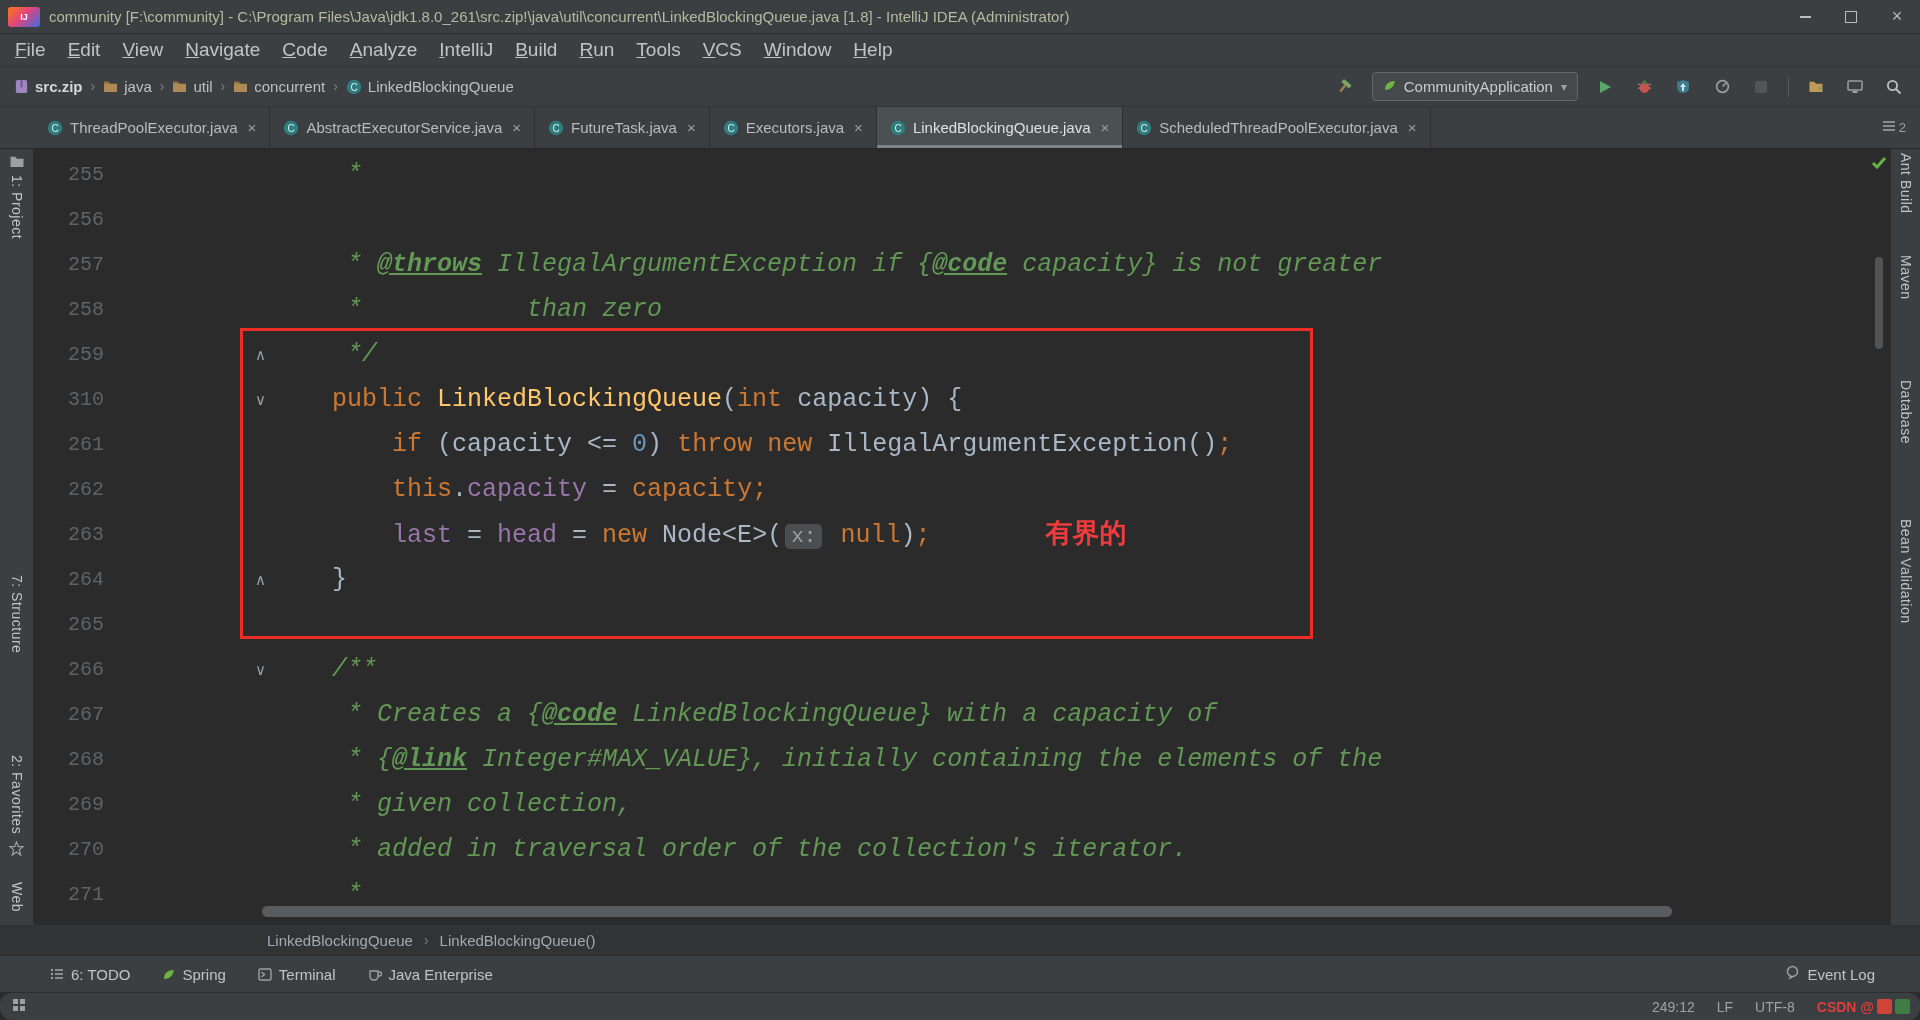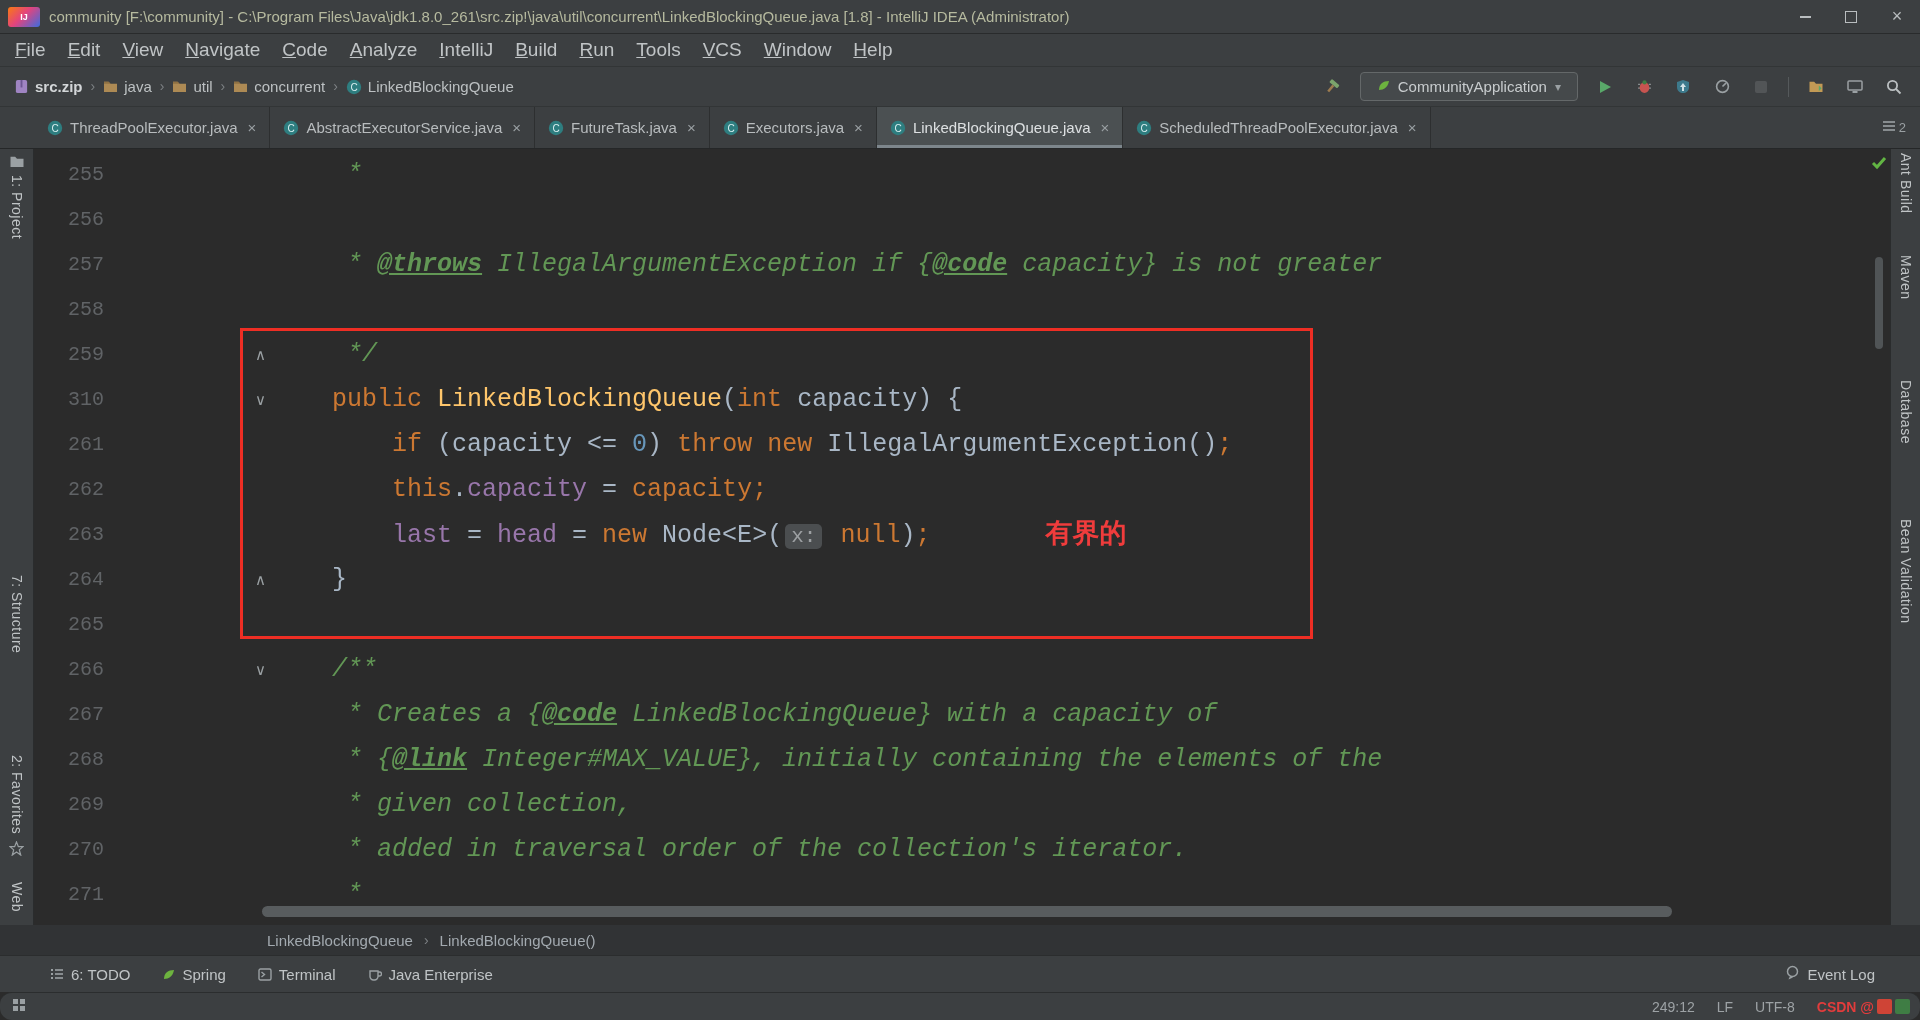--- a/index.html
+++ b/index.html
@@ -25,21 +25,21 @@
   #navbar{position:absolute;left:0;top:67px;width:1920px;height:40px;background:#3c3f41;
           border-bottom:1px solid #323536;display:flex;align-items:center;padding:0 14px;box-sizing:border-box;}
   #crumbs{display:flex;gap:6px;}
   .crumb{display:flex;align-items:center;gap:6px;color:#bcc0c2;font-size:15px;}
   .crumb.first{font-weight:bold;color:#d3d6d8;}
   .crumb-sep{color:#7d8184;font-size:14px;margin:0 2px;}
   #nav-controls{margin-left:auto;display:flex;align-items:center;gap:15px;}
   .navicon{display:flex;align-items:center;justify-content:center;width:24px;height:24px;}
   .navicon.disabled{opacity:.45;}
   .combo{display:flex;align-items:center;gap:8px;background:#45494b;border:1px solid#646869;
-         border-radius:4px;height:27px;padding:0 16px;color:#c8ccce;font-size:15px;}
+         border-radius:4px;height:27px;padding:0 10px;color:#c8ccce;font-size:15px;}
   .combo .chev{color:#9aa0a3;font-size:12px;}
   .vdiv{width:1px;height:20px;background:#55595b;}
   
   #tabbar{position:absolute;left:0;top:107px;width:1920px;height:42px;background:#3c3f41;
           border-bottom:1px solid #252728;display:flex;align-items:stretch;padding-left:34px;box-sizing:border-box;}
   #tabs{display:flex;align-items:stretch;}
   .tab{display:flex;align-items:center;gap:7px;padding:0 13px;border-right:1px solid #2d2f30;
        color:#b8bcbe;font-size:15px;white-space:nowrap;}
   .tab.active{background:#4b5052;color:#dde0e2;box-shadow:inset 0 -3px 0 #7d868c;}
   .tab .close{color:#9aa0a3;font-size:15px;margin-left:3px;}
@@ -341,21 +341,21 @@
       <div class="stripe-btn" style="top: 733px;">
         <span class="stripe-label">Web</span>
       </div>
     </div>
 
   <div id="editor">
     <div id="code-lines">
         <div class="code-line"><span class="gutter-num">255</span><span class="fold-col"></span><pre class="code-text"><span class="tok-doc">     *</span></pre></div>
         <div class="code-line"><span class="gutter-num">256</span><span class="fold-col"></span></div>
         <div class="code-line"><span class="gutter-num">257</span><span class="fold-col"></span><pre class="code-text"><span class="tok-doc">     * </span><span class="tok-tag">@throws</span><span class="tok-doc"> IllegalArgumentException if {</span><span class="tok-tag">@code</span><span class="tok-doc"> capacity} is not greater</span></pre></div>
-        <div class="code-line"><span class="gutter-num">258</span><span class="fold-col"></span></div>
+        <div class="code-line"><span class="gutter-num">258</span><span class="fold-col"></span><pre class="code-text"><span class="tok-doc">     *           than zero</span></pre></div>
         <div class="code-line"><span class="gutter-num">259</span><span class="fold-col"><span>∧</span></span><pre class="code-text"><span class="tok-doc">     */</span></pre></div>
         <div class="code-line"><span class="gutter-num">310</span><span class="fold-col"><span>∨</span></span><pre class="code-text"><span class="tok-plain">    </span><span class="tok-kw">public </span><span class="tok-decl">LinkedBlockingQueue</span><span class="tok-plain">(</span><span class="tok-kw">int</span><span class="tok-plain"> capacity) {</span></pre></div>
         <div class="code-line"><span class="gutter-num">261</span><span class="fold-col"></span><pre class="code-text"><span class="tok-plain">        </span><span class="tok-kw">if</span><span class="tok-plain"> (capacity &lt;= </span><span class="tok-num">0</span><span class="tok-plain">) </span><span class="tok-kw">throw</span><span class="tok-plain"> </span><span class="tok-kw">new</span><span class="tok-plain"> IllegalArgumentException()</span><span class="tok-kw">;</span></pre></div>
         <div class="code-line"><span class="gutter-num">262</span><span class="fold-col"></span><pre class="code-text"><span class="tok-plain">        </span><span class="tok-kw">this</span><span class="tok-plain">.</span><span class="tok-field">capacity</span><span class="tok-plain"> = </span><span class="tok-kw">capacity;</span></pre></div>
         <div class="code-line"><span class="gutter-num">263</span><span class="fold-col"></span><pre class="code-text"><span class="tok-plain">        </span><span class="tok-field">last</span><span class="tok-plain"> = </span><span class="tok-field">head</span><span class="tok-plain"> = </span><span class="tok-kw">new</span><span class="tok-plain"> Node&lt;E&gt;(</span><span class="tok-hint">x:</span><span class="tok-plain"> </span><span class="tok-kw">null</span><span class="tok-plain">)</span><span class="tok-kw">;</span><span class="tok-ann">有界的</span></pre></div>
         <div class="code-line"><span class="gutter-num">264</span><span class="fold-col"><span>∧</span></span><pre class="code-text"><span class="tok-plain">    }</span></pre></div>
         <div class="code-line"><span class="gutter-num">265</span><span class="fold-col"></span><pre class="code-text"></pre></div>
         <div class="code-line"><span class="gutter-num">266</span><span class="fold-col"><span>∨</span></span><pre class="code-text"><span class="tok-doc">    /**</span></pre></div>
         <div class="code-line"><span class="gutter-num">267</span><span class="fold-col"></span><pre class="code-text"><span class="tok-doc">     * Creates a {</span><span class="tok-tag">@code</span><span class="tok-doc"> LinkedBlockingQueue} with a capacity of</span></pre></div>
         <div class="code-line"><span class="gutter-num">268</span><span class="fold-col"></span><pre class="code-text"><span class="tok-doc">     * {</span><span class="tok-tag">@link</span><span class="tok-doc"> Integer#MAX_VALUE}, initially containing the elements of the</span></pre></div>

